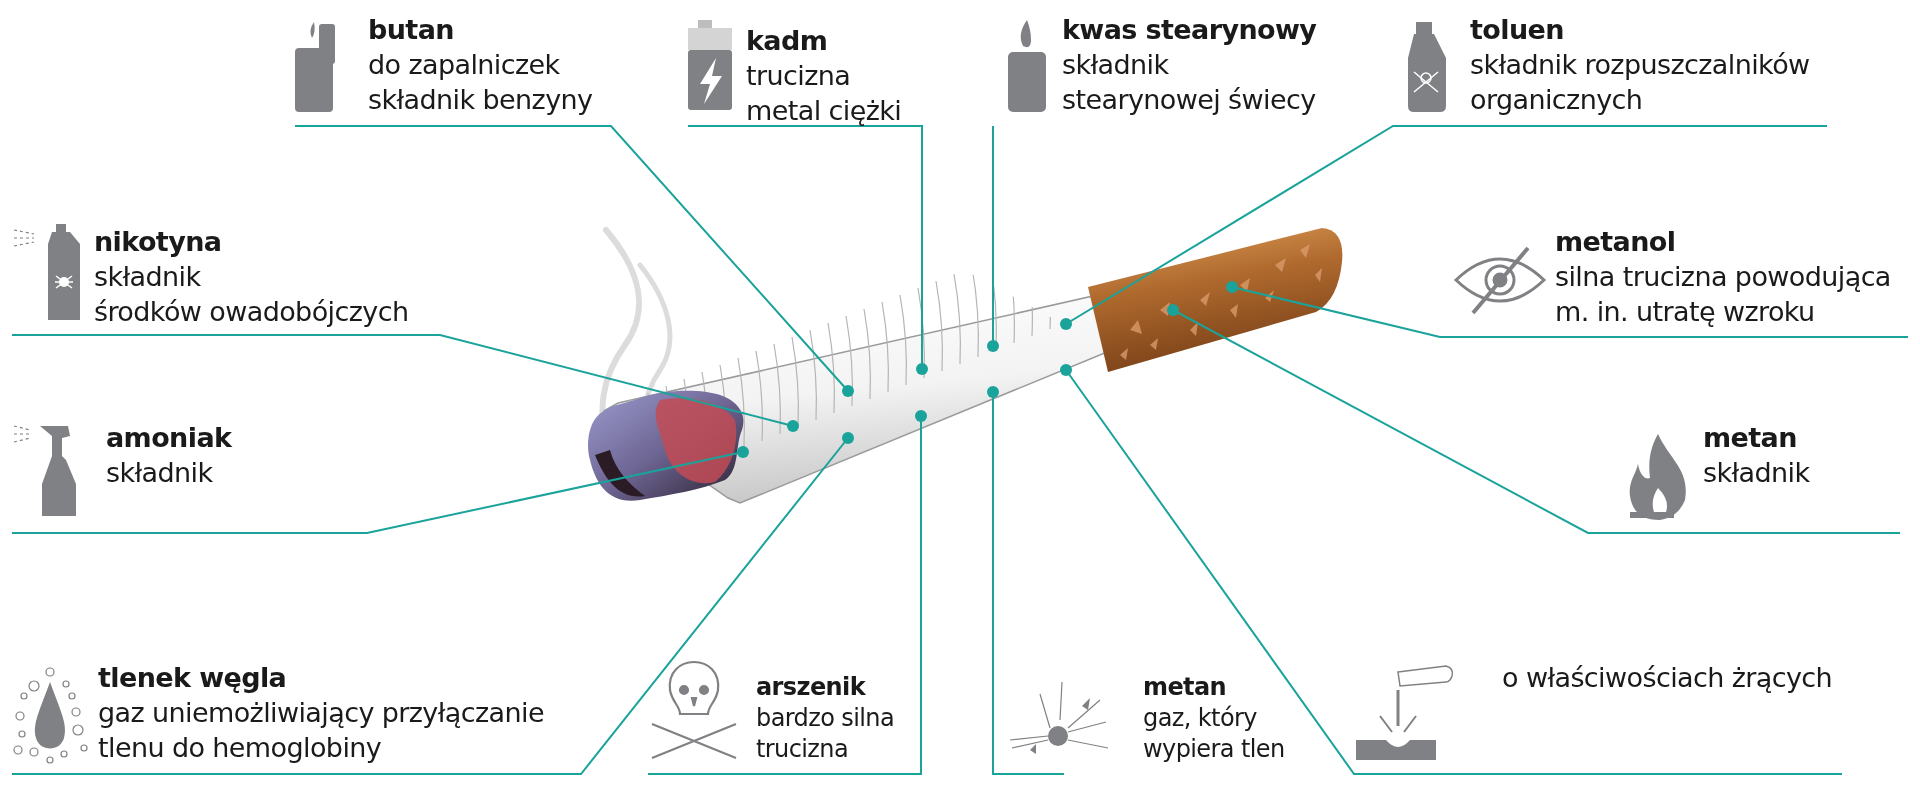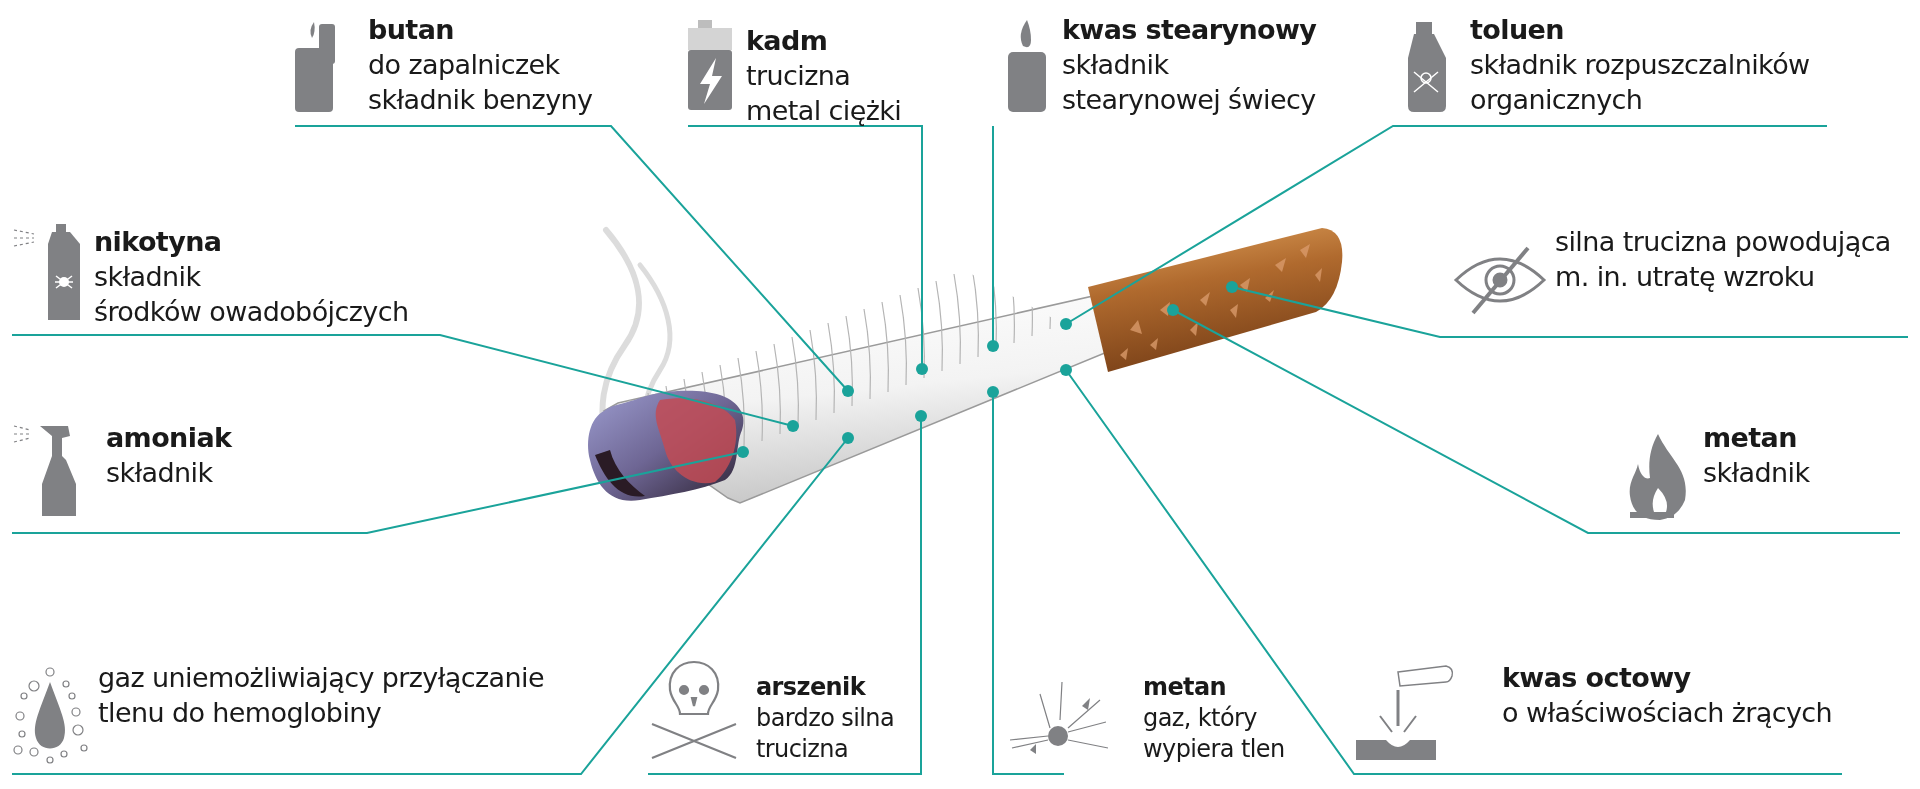--- a/index.html
+++ b/index.html
@@ -233,41 +233,42 @@
   <span class="title">toluen</span>
   <span class="line">składnik rozpuszczalników</span>
   <span class="line">organicznych</span>
 </div>
 <div class="label" style="left:94px;top:224px;">
   <span class="title">nikotyna</span>
   <span class="line">składnik</span>
   <span class="line">środków owadobójczych</span>
 </div>
 <div class="label" style="left:1555px;top:224px;">
+  <span class="title">metanol</span>
   <span class="line">silna trucizna powodująca</span>
   <span class="line">m. in. utratę wzroku</span>
 </div>
 <div class="label" style="left:106px;top:420px;">
   <span class="title">amoniak</span>
   <span class="line">składnik</span>
 </div>
 <div class="label" style="left:1703px;top:420px;">
   <span class="title">metan</span>
   <span class="line">składnik</span>
 </div>
 <div class="label" style="left:98px;top:660px;">
+  <span class="title">tlenek węgla</span>
   <span class="line">gaz uniemożliwiający przyłączanie</span>
   <span class="line">tlenu do hemoglobiny</span>
 </div>
 <div class="label" style="left:756px;top:672px;font-size:24px;line-height:31px;">
   <span class="title">arszenik</span>
   <span class="line">bardzo silna</span>
   <span class="line">trucizna</span>
 </div>
 <div class="label" style="left:1143px;top:672px;font-size:24px;line-height:31px;">
   <span class="title">metan</span>
   <span class="line">gaz, który</span>
   <span class="line">wypiera tlen</span>
 </div>
 <div class="label" style="left:1502px;top:660px;">
-  <span class="title">kwas octowy</span>
   <span class="line">o właściwościach żrących</span>
 </div>
 
 </body></html>

